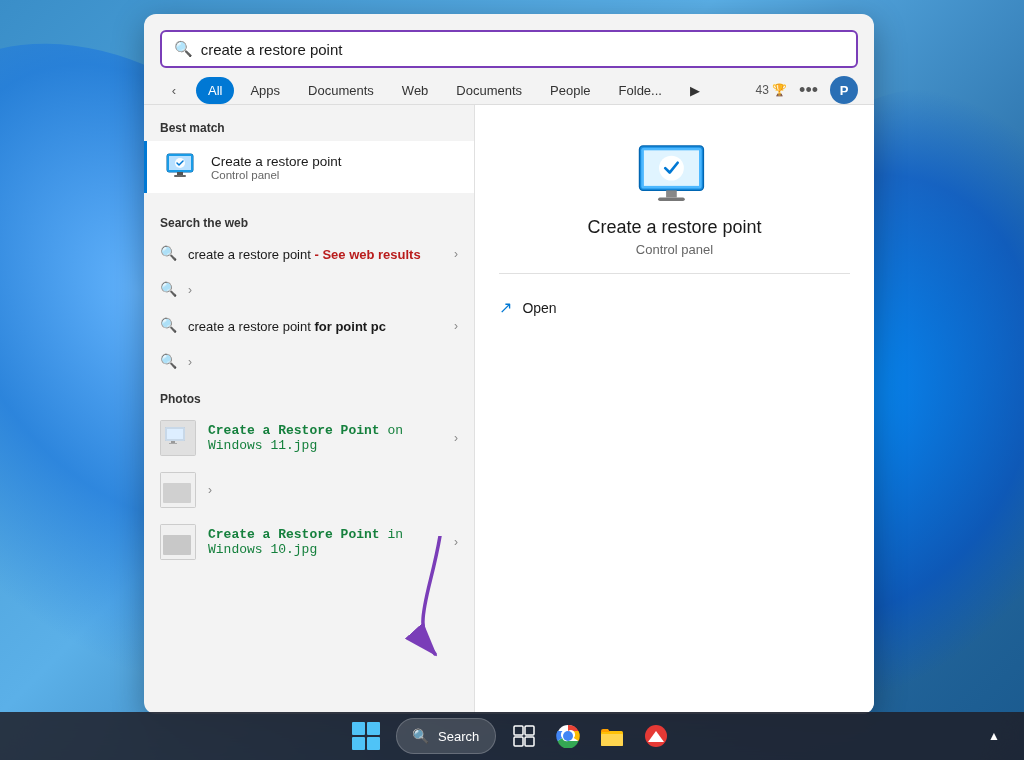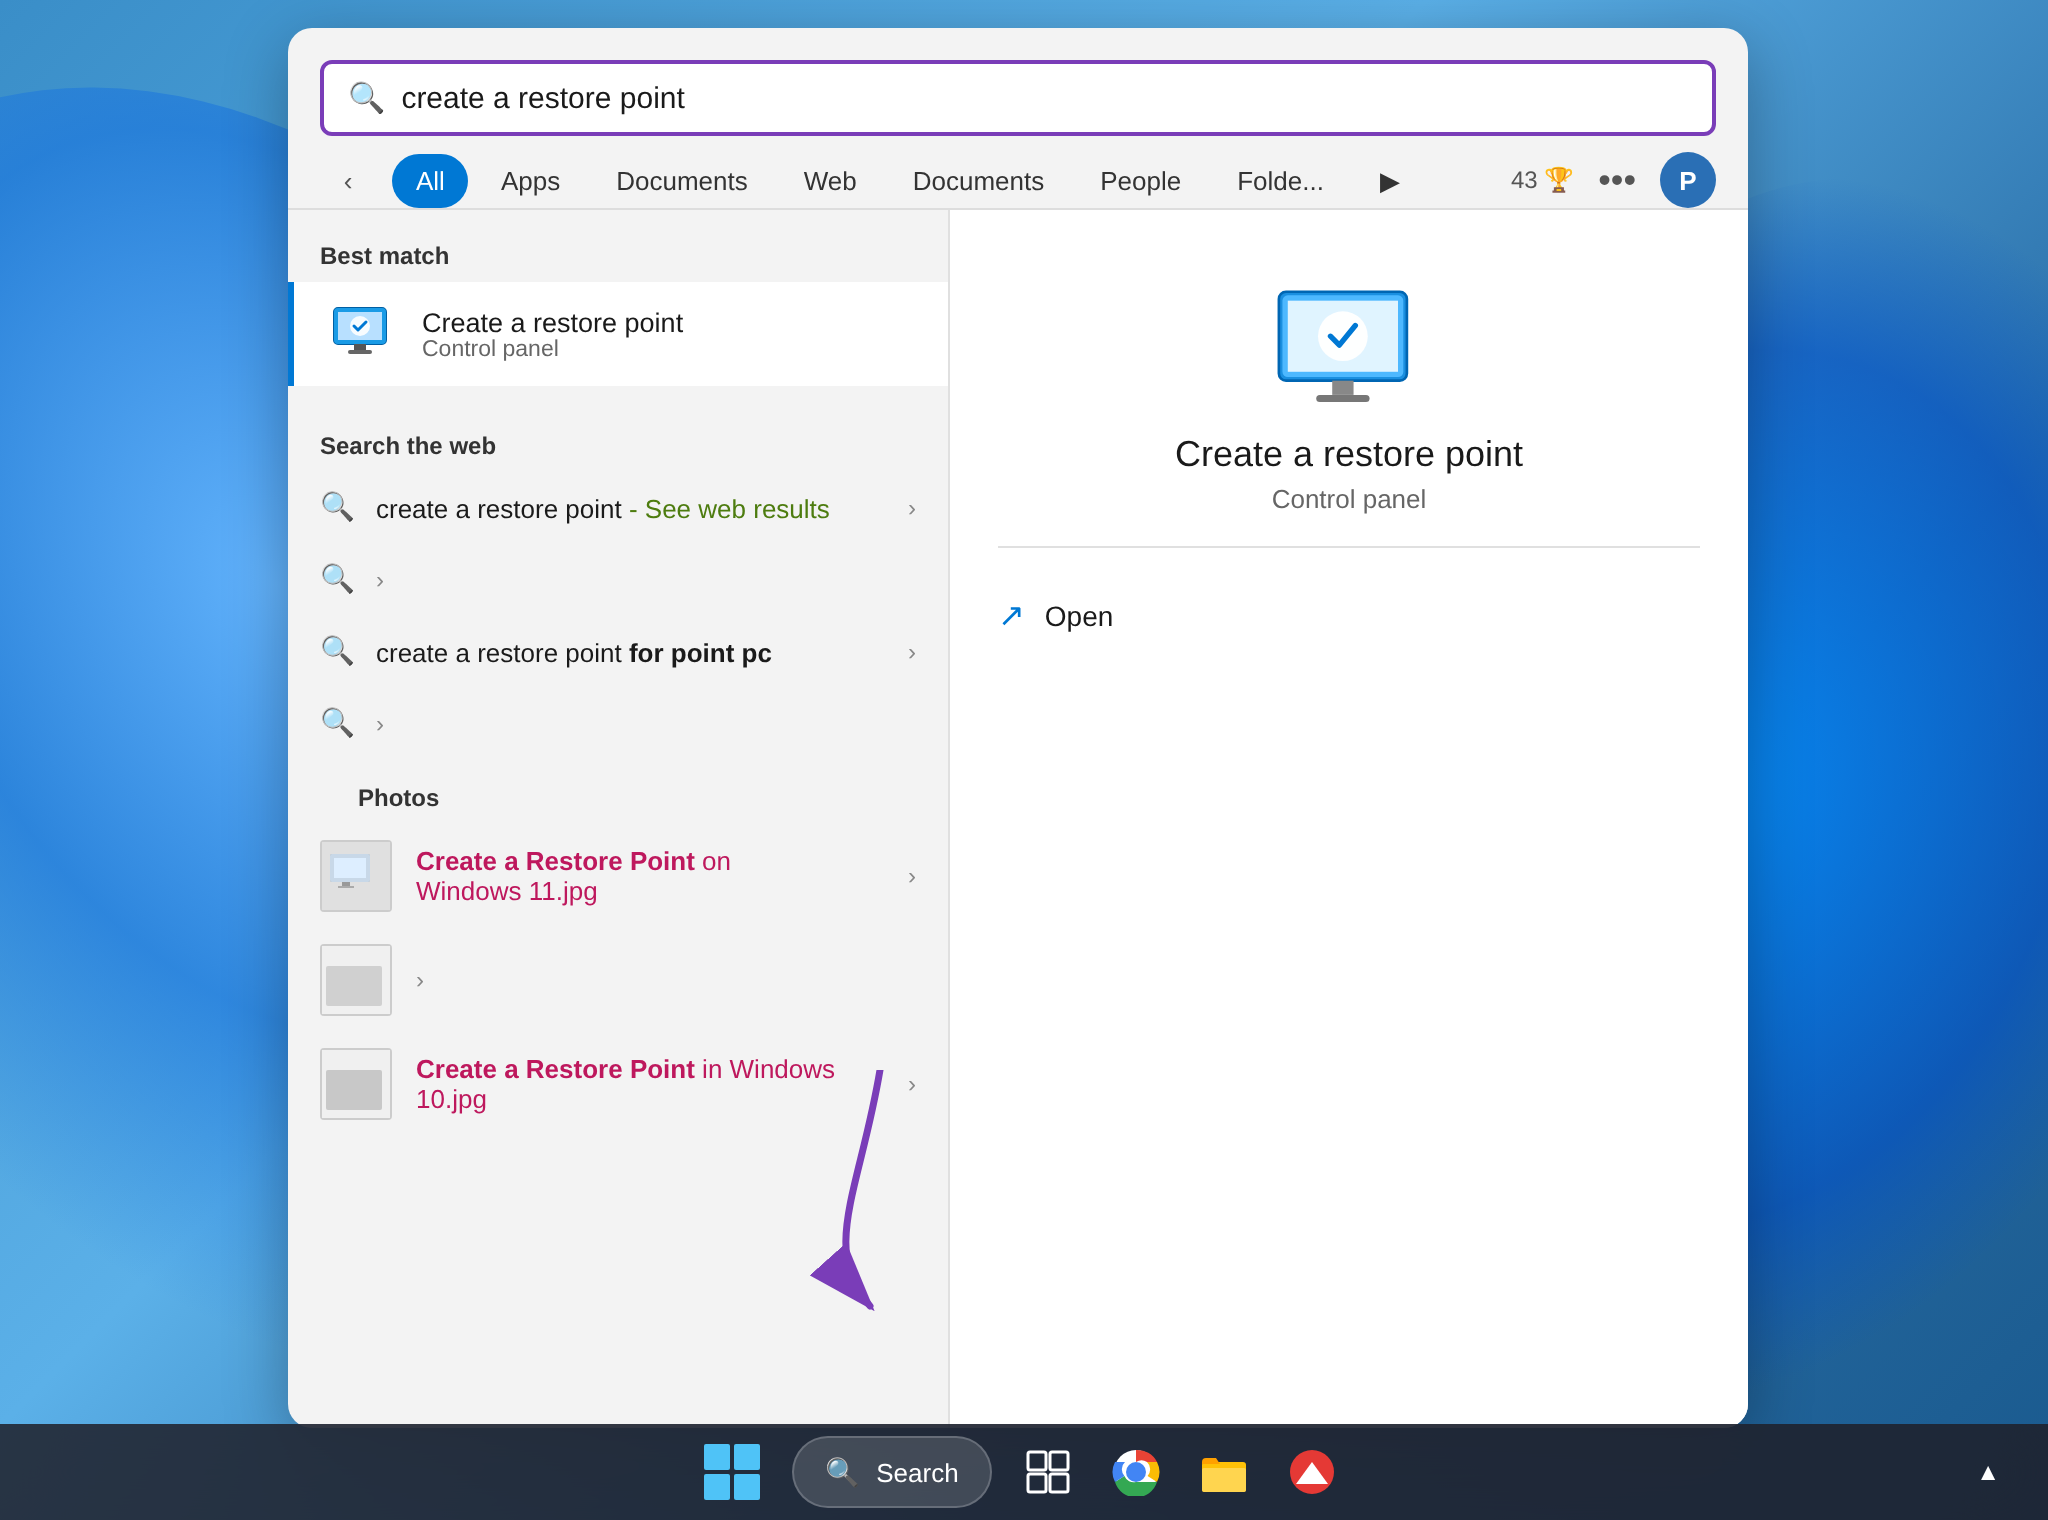--- a/index.html
+++ b/index.html
@@ -273,21 +273,21 @@
     .web-search-icon {
       width: 18px;
       height: 18px;
       flex-shrink: 0;
       margin-right: 10px;
       color: #555;
       font-size: 14px;
     }
     .web-text { flex: 1; font-size: 13px; color: #1a1a1a; }
     .web-text strong { font-weight: 700; }
-    .web-text .see-web { color: #4d7c0f; font-weight: normal; }
+    .web-text .see-web { color: #b91c1c; font-weight: bold; }
     .web-arrow { color: #888; font-size: 12px; }
 
     
     .photo-item {
       display: flex;
       align-items: center;
       padding: 8px 16px;
       cursor: pointer;
     }
     .photo-thumb {
@@ -297,21 +297,21 @@
       border-radius: 2px;
       flex-shrink: 0;
       margin-right: 12px;
       display: flex;
       align-items: center;
       justify-content: center;
       font-size: 20px;
       color: #888;
       overflow: hidden;
     }
-    .photo-text { flex: 1; font-size: 13px; color: #be185d; }
+    .photo-text { flex: 1; font-size: 13px; color: #15803d; font-family: Liberation Mono, monospace; }
     .photo-text strong { font-weight: 700; }
     .photo-arrow { color: #888; font-size: 12px; }
 
     
     .right-panel {
       flex: 1;
       background: white;
       display: flex;
       flex-direction: column;
       align-items: center;
@@ -448,21 +448,21 @@
         <span class="web-search-icon">🔍</span>
         <span class="web-text">create a restore point <strong>for point pc</strong></span>
         <span class="web-arrow">›</span>
       </div>
 
       <div class="web-item">
         <span class="web-search-icon">🔍</span>
         <span class="web-arrow">›</span>
       </div>
 
-      <div class="section-label" style="margin-top:8px;margin-left:19px;">Photos</div>
+      <div class="section-label" style="margin-top:8px;">Photos</div>
 
       <div class="photo-item">
         <div class="photo-thumb">
           <svg width="34" height="34" viewBox="0 0 34 34">
             <rect width="34" height="34" fill="#e0e0e0"></rect>
             <rect x="4" y="6" width="20" height="14" rx="1" fill="#b0b0b0"></rect>
             <rect x="4" y="6" width="20" height="14" rx="1" fill="#c8d8e8"></rect>
             <rect x="6" y="8" width="16" height="10" fill="#ddeeff"></rect>
             <rect x="10" y="20" width="4" height="2" fill="#999"></rect>
             <rect x="8" y="22" width="8" height="1" fill="#aaa"></rect>

